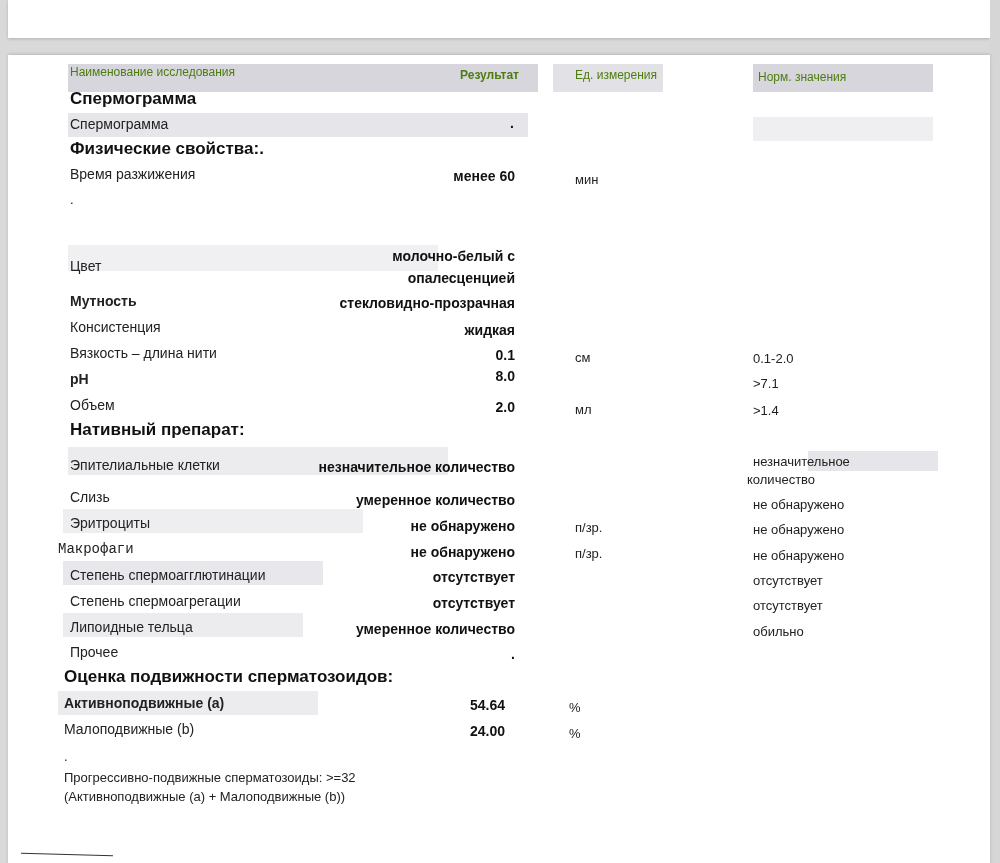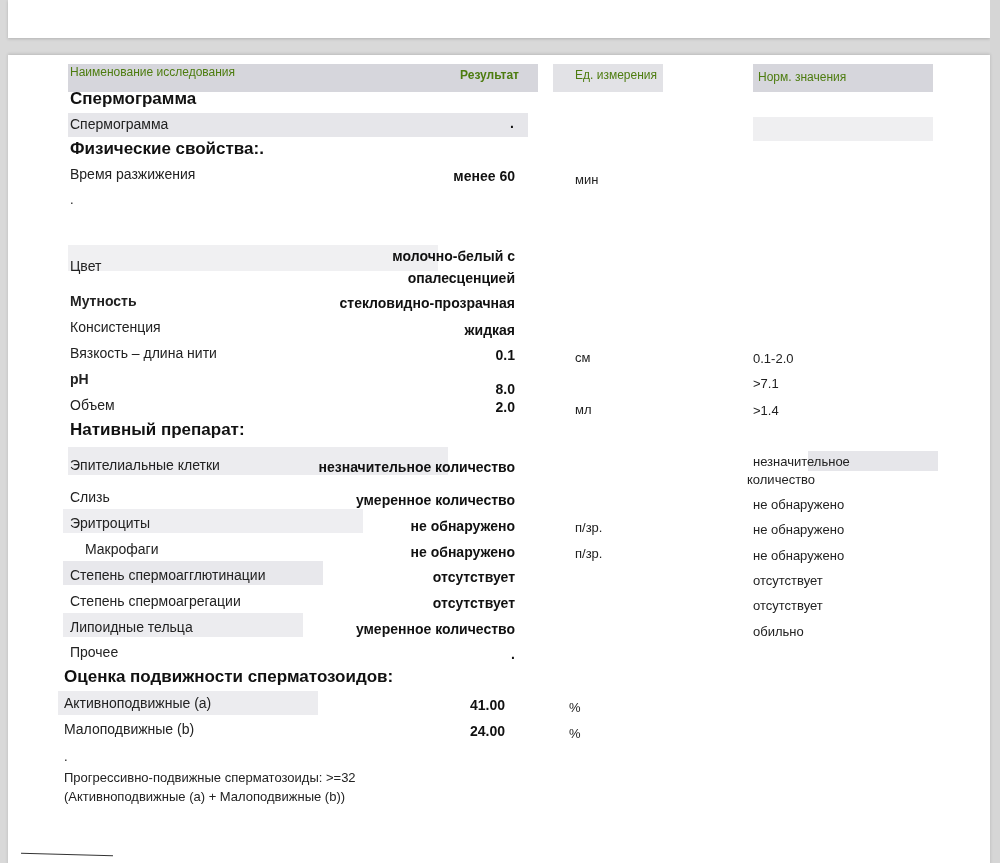--- a/index.html
+++ b/index.html
@@ -79,21 +79,21 @@
 
     <div class="abs name" style="left:62px; top:264px;">Консистенция</div>
     <div class="abs res" style="right:475px; top:267px;">жидкая</div>
 
     <div class="abs name" style="left:62px; top:290px;">Вязкость – длина нити</div>
     <div class="abs res" style="right:475px; top:292px;">0.1</div>
     <div class="abs unit" style="left:567px; top:295px;">см</div>
     <div class="abs norm" style="left:745px; top:296px;">0.1-2.0</div>
 
     <div class="abs name" style="left:62px; top:316px;font-weight:bold;">pH</div>
-    <div class="abs res" style="right:475px; top:326px;padding-left:35px;">8.0</div>
+    <div class="abs res" style="right:475px; top:313px;padding-left:35px;">8.0</div>
     <div class="abs norm" style="left:745px; top:321px;">&gt;7.1</div>
 
     <div class="abs name" style="left:62px; top:342px;">Объем</div>
     <div class="abs res" style="right:475px; top:344px;">2.0</div>
     <div class="abs unit" style="left:567px; top:347px;">мл</div>
     <div class="abs norm" style="left:745px; top:348px;">&gt;1.4</div>
 
     <div class="abs section" style="left:62px; top:365px;">Нативный препарат:</div>
 
     <div class="band" style="left:60px; top:392px; width:380px; height:28px; background:#ececef;"></div>
@@ -106,21 +106,21 @@
     <div class="abs name" style="left:62px; top:434px;">Слизь</div>
     <div class="abs res" style="right:475px; top:437px;">умеренное количество</div>
     <div class="abs norm" style="left:745px; top:442px;">не обнаружено</div>
 
     <div class="band" style="left:55px; top:454px; width:300px; height:24px; background:#eeeef1;"></div>
     <div class="abs name" style="left:62px; top:460px;">Эритроциты</div>
     <div class="abs res" style="right:475px; top:463px;">не обнаружено</div>
     <div class="abs unit" style="left:567px; top:465px;">п/зр.</div>
     <div class="abs norm" style="left:745px; top:467px;">не обнаружено</div>
 
-    <div class="abs name" style="left:77px; top:486px;">Макрофаги</div>
+    <div class="abs name" style="left:50px; top:486px;font-family:Liberation Mono, monospace;">Макрофаги</div>
     <div class="abs res" style="right:475px; top:489px;">не обнаружено</div>
     <div class="abs unit" style="left:567px; top:491px;">п/зр.</div>
     <div class="abs norm" style="left:745px; top:493px;">не обнаружено</div>
 
     <div class="band" style="left:55px; top:506px; width:260px; height:24px; background:#e8e8ec;"></div>
     <div class="abs name" style="left:62px; top:512px;">Степень спермоагглютинации</div>
     <div class="abs res" style="right:475px; top:514px;">отсутствует</div>
     <div class="abs norm" style="left:745px; top:518px;">отсутствует</div>
 
     <div class="abs name" style="left:62px; top:538px;">Степень спермоагрегации</div>
@@ -130,22 +130,22 @@
     <div class="band" style="left:55px; top:558px; width:240px; height:24px; background:#ececef;"></div>
     <div class="abs name" style="left:62px; top:564px;">Липоидные тельца</div>
     <div class="abs res" style="right:475px; top:566px;">умеренное количество</div>
     <div class="abs norm" style="left:745px; top:569px;">обильно</div>
 
     <div class="abs name" style="left:62px; top:589px;">Прочее</div>
     <div class="abs res" style="right:475px; top:591px;">.</div>
 
     <div class="abs section" style="left:56px; top:612px;">Оценка подвижности сперматозоидов:</div>
     <div class="band" style="left:50px; top:636px; width:260px; height:24px; background:#ececef;"></div>
-    <div class="abs name" style="left:56px; top:640px;">Активноподвижные (a)</div>
-    <div class="abs res" style="right:485px; top:642px;">41.00</div>
+    <div class="abs name" style="left:56px; top:640px;font-weight:bold;">Активноподвижные (a)</div>
+    <div class="abs res" style="right:485px; top:642px;">54.64</div>
     <div class="abs unit" style="left:561px; top:645px;">%</div>
 
     <div class="abs name" style="left:56px; top:666px;">Малоподвижные (b)</div>
     <div class="abs res" style="right:485px; top:668px;">24.00</div>
     <div class="abs unit" style="left:561px; top:671px;">%</div>
 
     <div class="abs note" style="left:56px; top:694px;">.</div>
     <div class="abs note" style="left:56px; top:715px;">Прогрессивно-подвижные сперматозоиды: &gt;=32</div>
     <div class="abs note" style="left:56px; top:734px;">(Активноподвижные (a) + Малоподвижные (b))</div>
 

